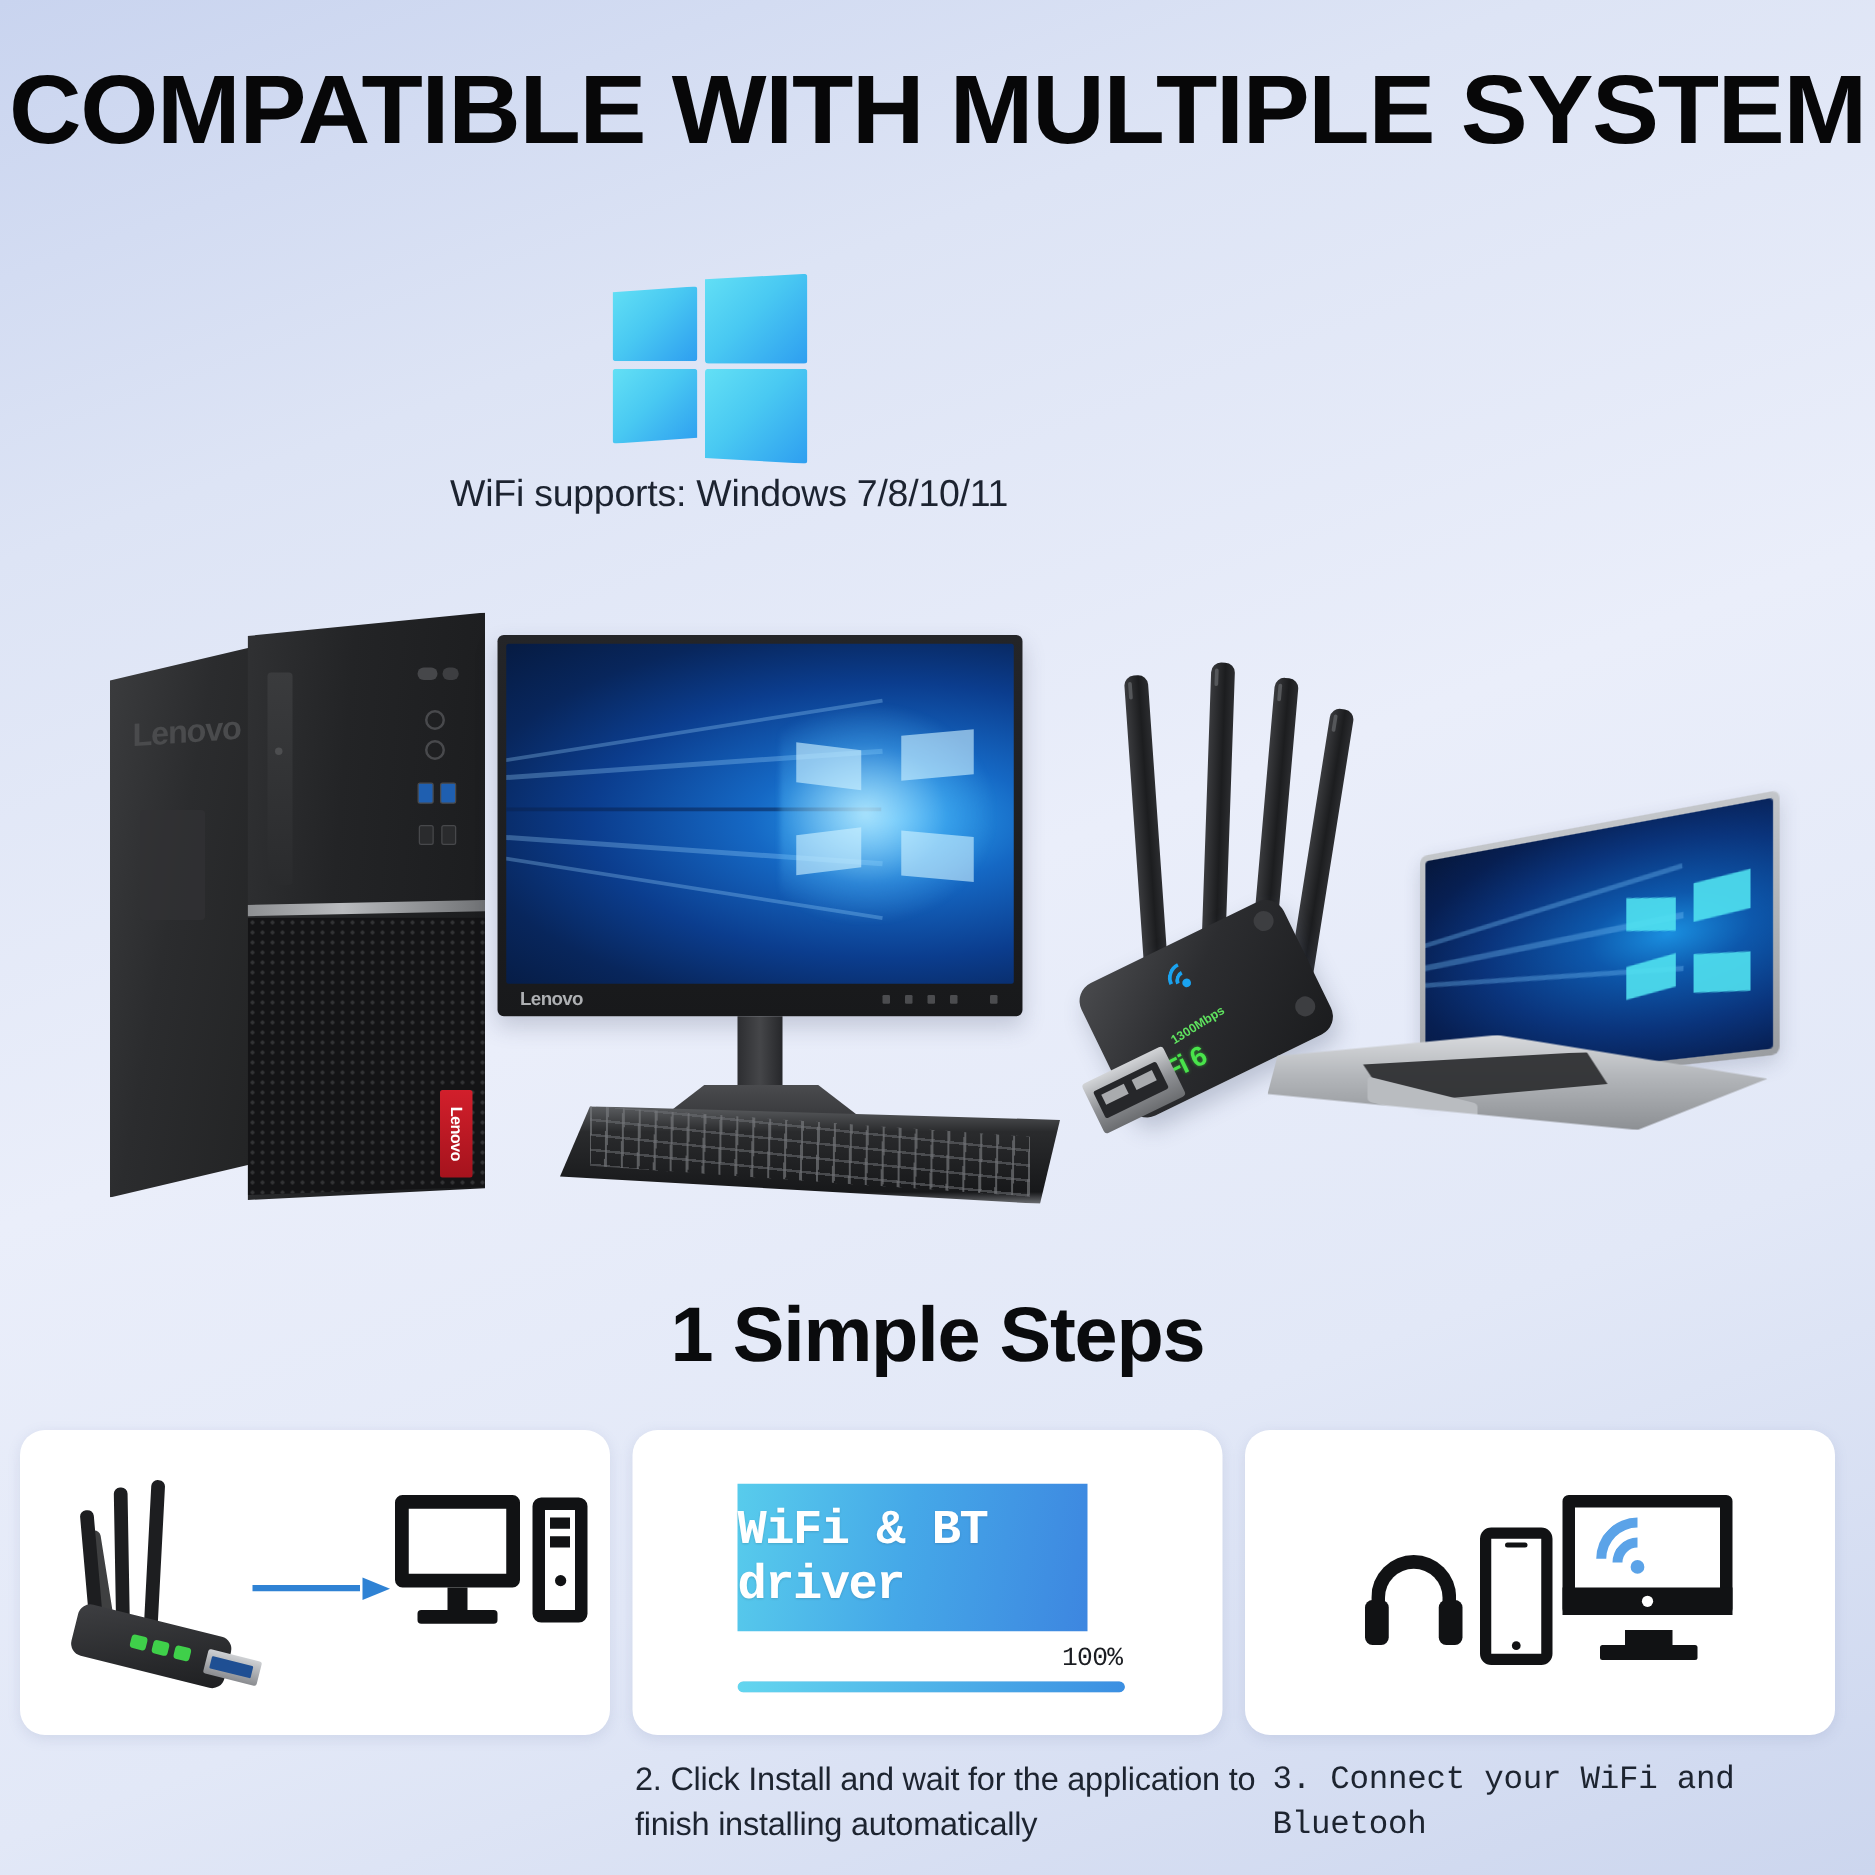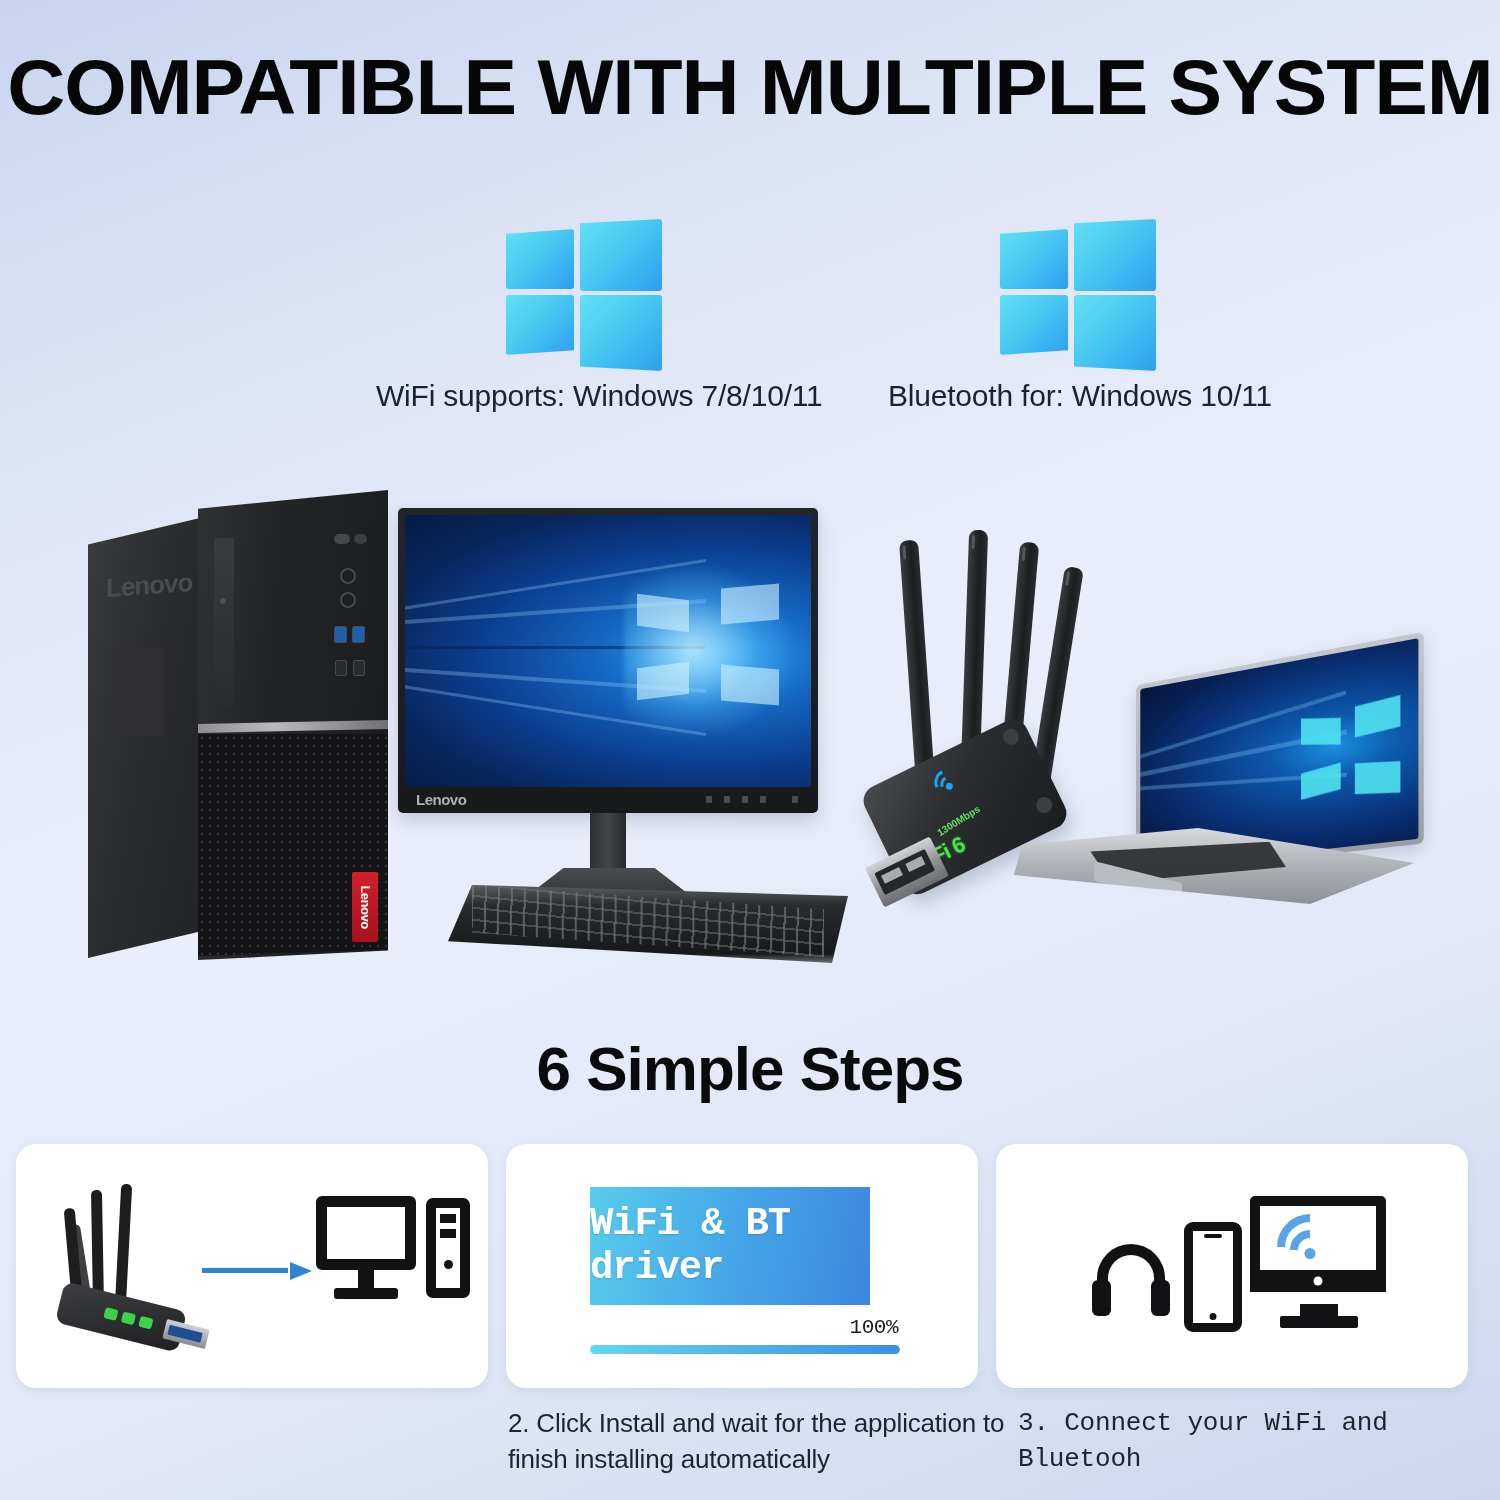--- a/index.html
+++ b/index.html
@@ -478,39 +478,30 @@
   .cap.x2 { left:508px; top:6px;  width:500px; }
   .cap.x3 { left:1018px; top:6px; width:470px;font-family:Liberation Mono, monospace; }
 </style>
 </head>
 <body>
 
 <div id="title">COMPATIBLE WITH MULTIPLE SYSTEM</div>
 
 <div id="os-row">
 
-  <div class="os-block" style="left:376px; top:0; width:420px;">
+  <div class="os-block" style="left:360px; top:0; width:420px;">
     <div class="winlogo">
       <i class="p1"></i>
         <i class="p2"></i>
         <i class="p3"></i>
         <i class="p4"></i>
     </div>
     <div class="os-caption">WiFi supports: Windows 7/8/10/11</div>
   </div>
 
-  <div class="os-block" style="left:870px; top:0; width:420px;">
-    <div class="winlogo">
-      <i class="p1"></i>
-        <i class="p2"></i>
-        <i class="p3"></i>
-        <i class="p4"></i>
-    </div>
-    <div class="os-caption">Bluetooth for: Windows 10/11</div>
-  </div>
 
 </div>
 
 <div id="hero">
 
   <div id="tower">
     <div class="side">
       <div class="brand">Lenovo</div>
       <div class="vent"></div>
     </div>
@@ -601,21 +592,21 @@
       </div>
     </div>
     <div class="base2">
       <div class="kbd"></div>
       <div class="tp"></div>
     </div>
   </div>
 
 </div>
 
-<div id="steps-heading">6 Simple Steps</div>
+<div id="steps-heading">1 Simple Steps</div>
 
 <div id="cards">
 
   <div class="card c1">
     <div class="mini-adapter">
       <div class="mant m4"></div>
       <div class="mant m1"></div>
         <div class="mant m2"></div>
         <div class="mant m3"></div>
       <div class="mbody">

